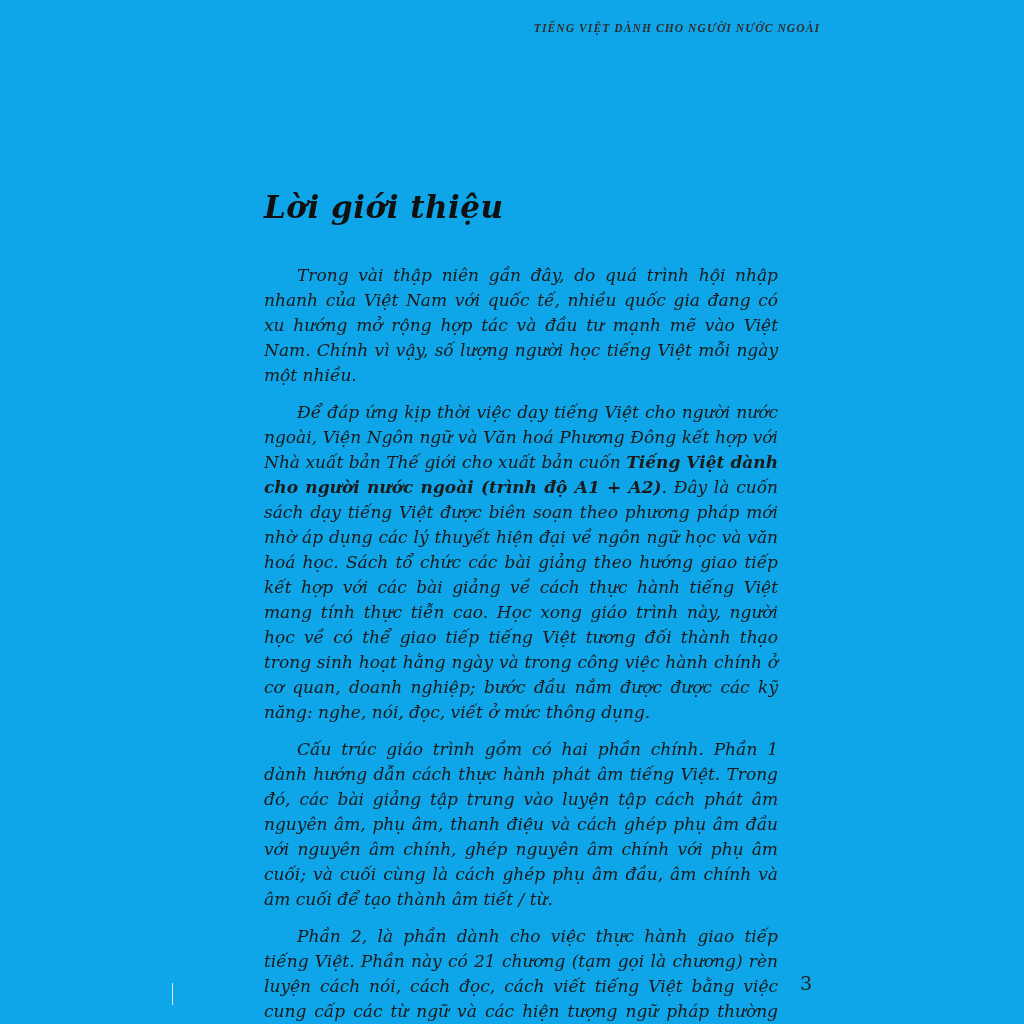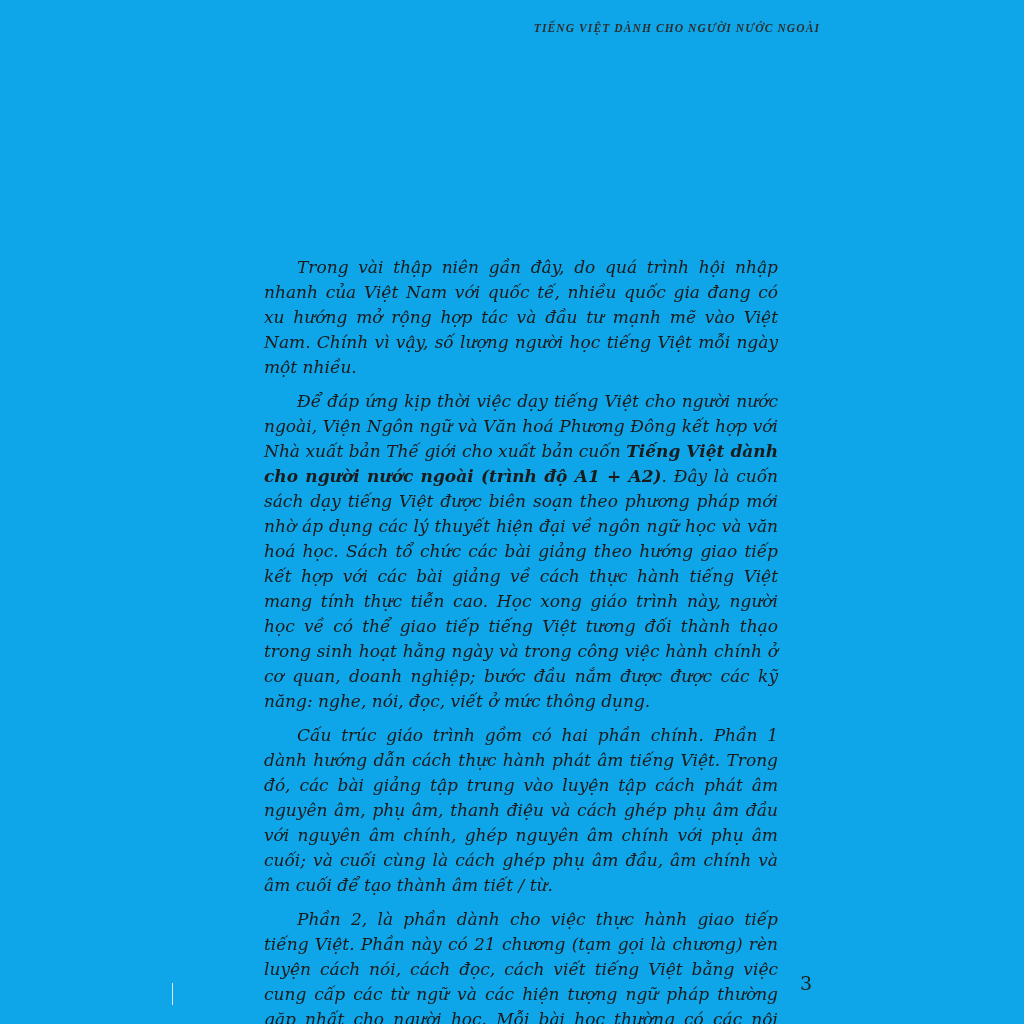--- a/index.html
+++ b/index.html
@@ -40,21 +40,21 @@
     left: 264px;
     top: 251px;
     width: 514px;
     font-style: italic;
     font-size: 17px;
     line-height: 25px;
     text-align: justify;
     color: #1b1b1b;
   }
   .body-text p {
-    margin: 4px 0 9px 0;
+    margin: 12px 0 9px 0;
     text-indent: 33px;
   }
   .body-text .bold { font-weight: bold; }
   .page-number {
     position: absolute;
     left: 800px;
     top: 972px;
     font-style: normal;
     font-size: 19px;
     color: #222222;
@@ -68,20 +68,21 @@
     background: #e3e3e3;
   }
 </style>
 </head>
 <body>
 
 <div class="page">
 
   <div class="running-header">TIẾNG VIỆT DÀNH CHO NGƯỜI NƯỚC NGOÀI</div>
 
+  <h1 class="page-title">Lời giới thiệu</h1>
 
   <div class="body-text">
 
     <p><span>Trong vài thập niên gần đây, do quá trình hội nhập nhanh của Việt Nam với quốc tế, nhiều quốc gia đang có xu hướng mở rộng hợp tác và đầu tư mạnh mẽ vào Việt Nam. Chính vì vậy, số lượng người học tiếng Việt mỗi ngày một nhiều.</span></p>
 
     <p><span>Để đáp ứng kịp thời việc dạy tiếng Việt cho người nước ngoài, Viện Ngôn ngữ và Văn hoá Phương Đông kết hợp với Nhà xuất bản Thế giới cho xuất bản cuốn </span><span class="bold">Tiếng Việt dành cho người nước ngoài (trình độ A1 + A2)</span><span>. Đây là cuốn sách dạy tiếng Việt được biên soạn theo phương pháp mới nhờ áp dụng các lý thuyết hiện đại về ngôn ngữ học và văn hoá học. Sách tổ chức các bài giảng theo hướng giao tiếp kết hợp với các bài giảng về cách thực hành tiếng Việt mang tính thực tiễn cao. Học xong giáo trình này, người học về có thể giao tiếp tiếng Việt tương đối thành thạo trong sinh hoạt hằng ngày và trong công việc hành chính ở cơ quan, doanh nghiệp; bước đầu nắm được được các kỹ năng: nghe, nói, đọc, viết ở mức thông dụng.</span></p>
 
     <p><span>Cấu trúc giáo trình gồm có hai phần chính. Phần 1 dành hướng dẫn cách thực hành phát âm tiếng Việt. Trong đó, các bài giảng tập trung vào luyện tập cách phát âm nguyên âm, phụ âm, thanh điệu và cách ghép phụ âm đầu với nguyên âm chính, ghép nguyên âm chính với phụ âm cuối; và cuối cùng là cách ghép phụ âm đầu, âm chính và âm cuối để tạo thành âm tiết / từ.</span></p>
 
     <p><span>Phần 2, là phần dành cho việc thực hành giao tiếp tiếng Việt. Phần này có 21 chương (tạm gọi là chương) rèn luyện cách nói, cách đọc, cách viết tiếng Việt bằng việc cung cấp các từ ngữ và các hiện tượng ngữ pháp thường gặp nhất cho người học. Mỗi bài học thường có các nội dung cơ bản: tập đối thoại, tập đọc, tập nghe,</span></p>

